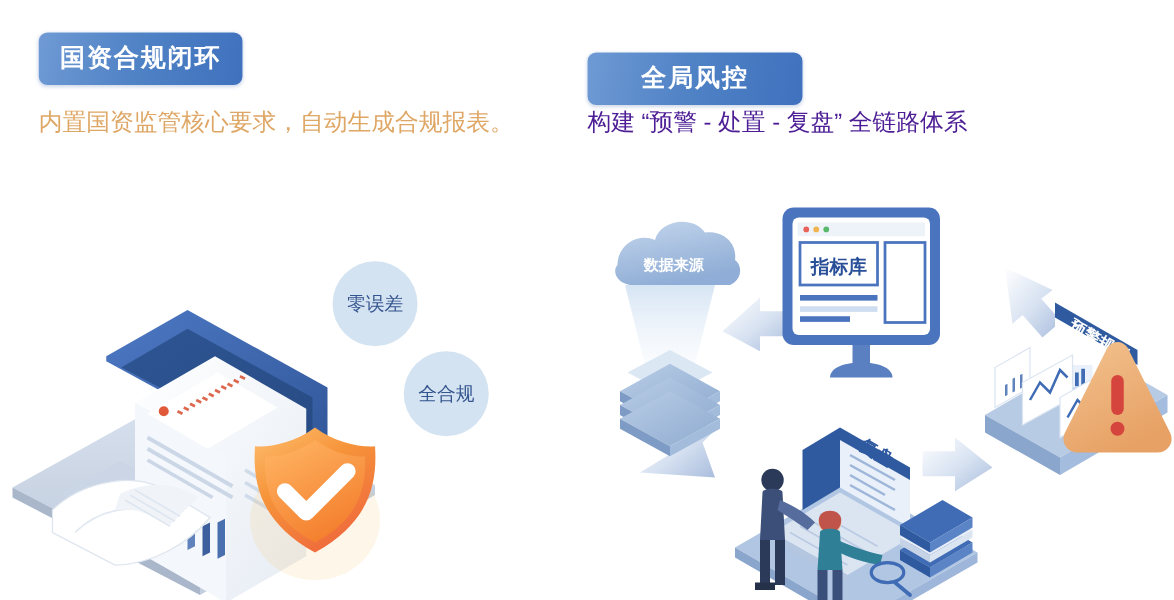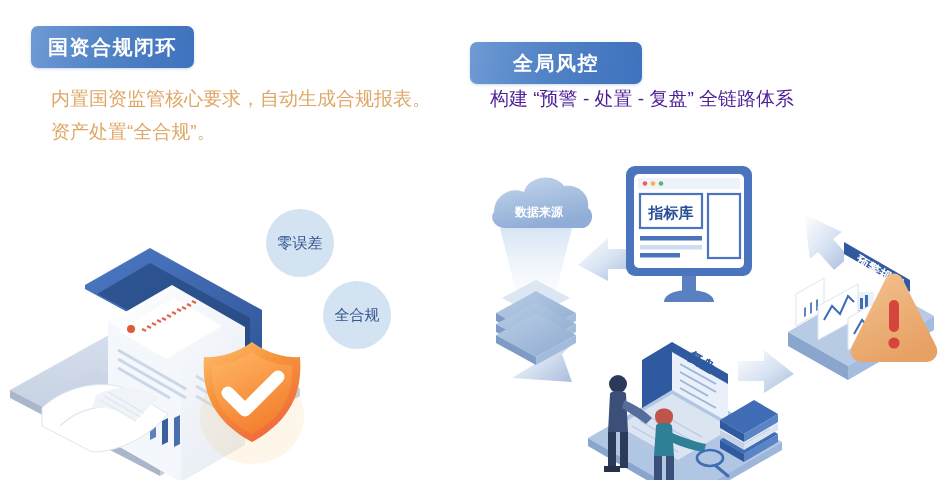--- a/index.html
+++ b/index.html
@@ -45,21 +45,20 @@
     white-space: nowrap;
   }
   .badge-left  { left: 31px;  top: 26px; width: 163px; height: 42px; }
   .badge-right { left: 470px; top: 42px; width: 172px; height: 42px; }
 
   
   .copy {
     position: absolute;
     line-height: 33px;
     white-space: nowrap;
-    margin-left: 20px;
   }
   .copy div { white-space: nowrap; }
   .copy-left {
     left: 31px;
     top: 82px;
     color: #dfa766;
     font-size: 19px;
   }
   .copy-right {
     left: 470px;
@@ -83,21 +82,20 @@
 <div class="stage">
 
   <section class="panel panel-left">
 
     <div class="badge badge-left">
       <span class="badge-text">国资合规闭环</span>
     </div>
 
     <div class="copy copy-left">
       <div>内置国资监管核心要求，自动生成合规报表。</div>
-      <div>资产处置“全合规”。</div>
     </div>
 
     <svg class="illus" id="illus-left" viewBox="0 0 466 290">
       <defs>
         <linearGradient id="lgLidFace" x1="0" y1="0" x2="1" y2="1">
           <stop offset="0%" stop-color="#4d79c4"></stop>
           <stop offset="100%" stop-color="#2f5496"></stop>
         </linearGradient>
         <linearGradient id="lgScreen" x1="0" y1="0" x2="1" y2="1">
           <stop offset="0%" stop-color="#2e5694"></stop>

